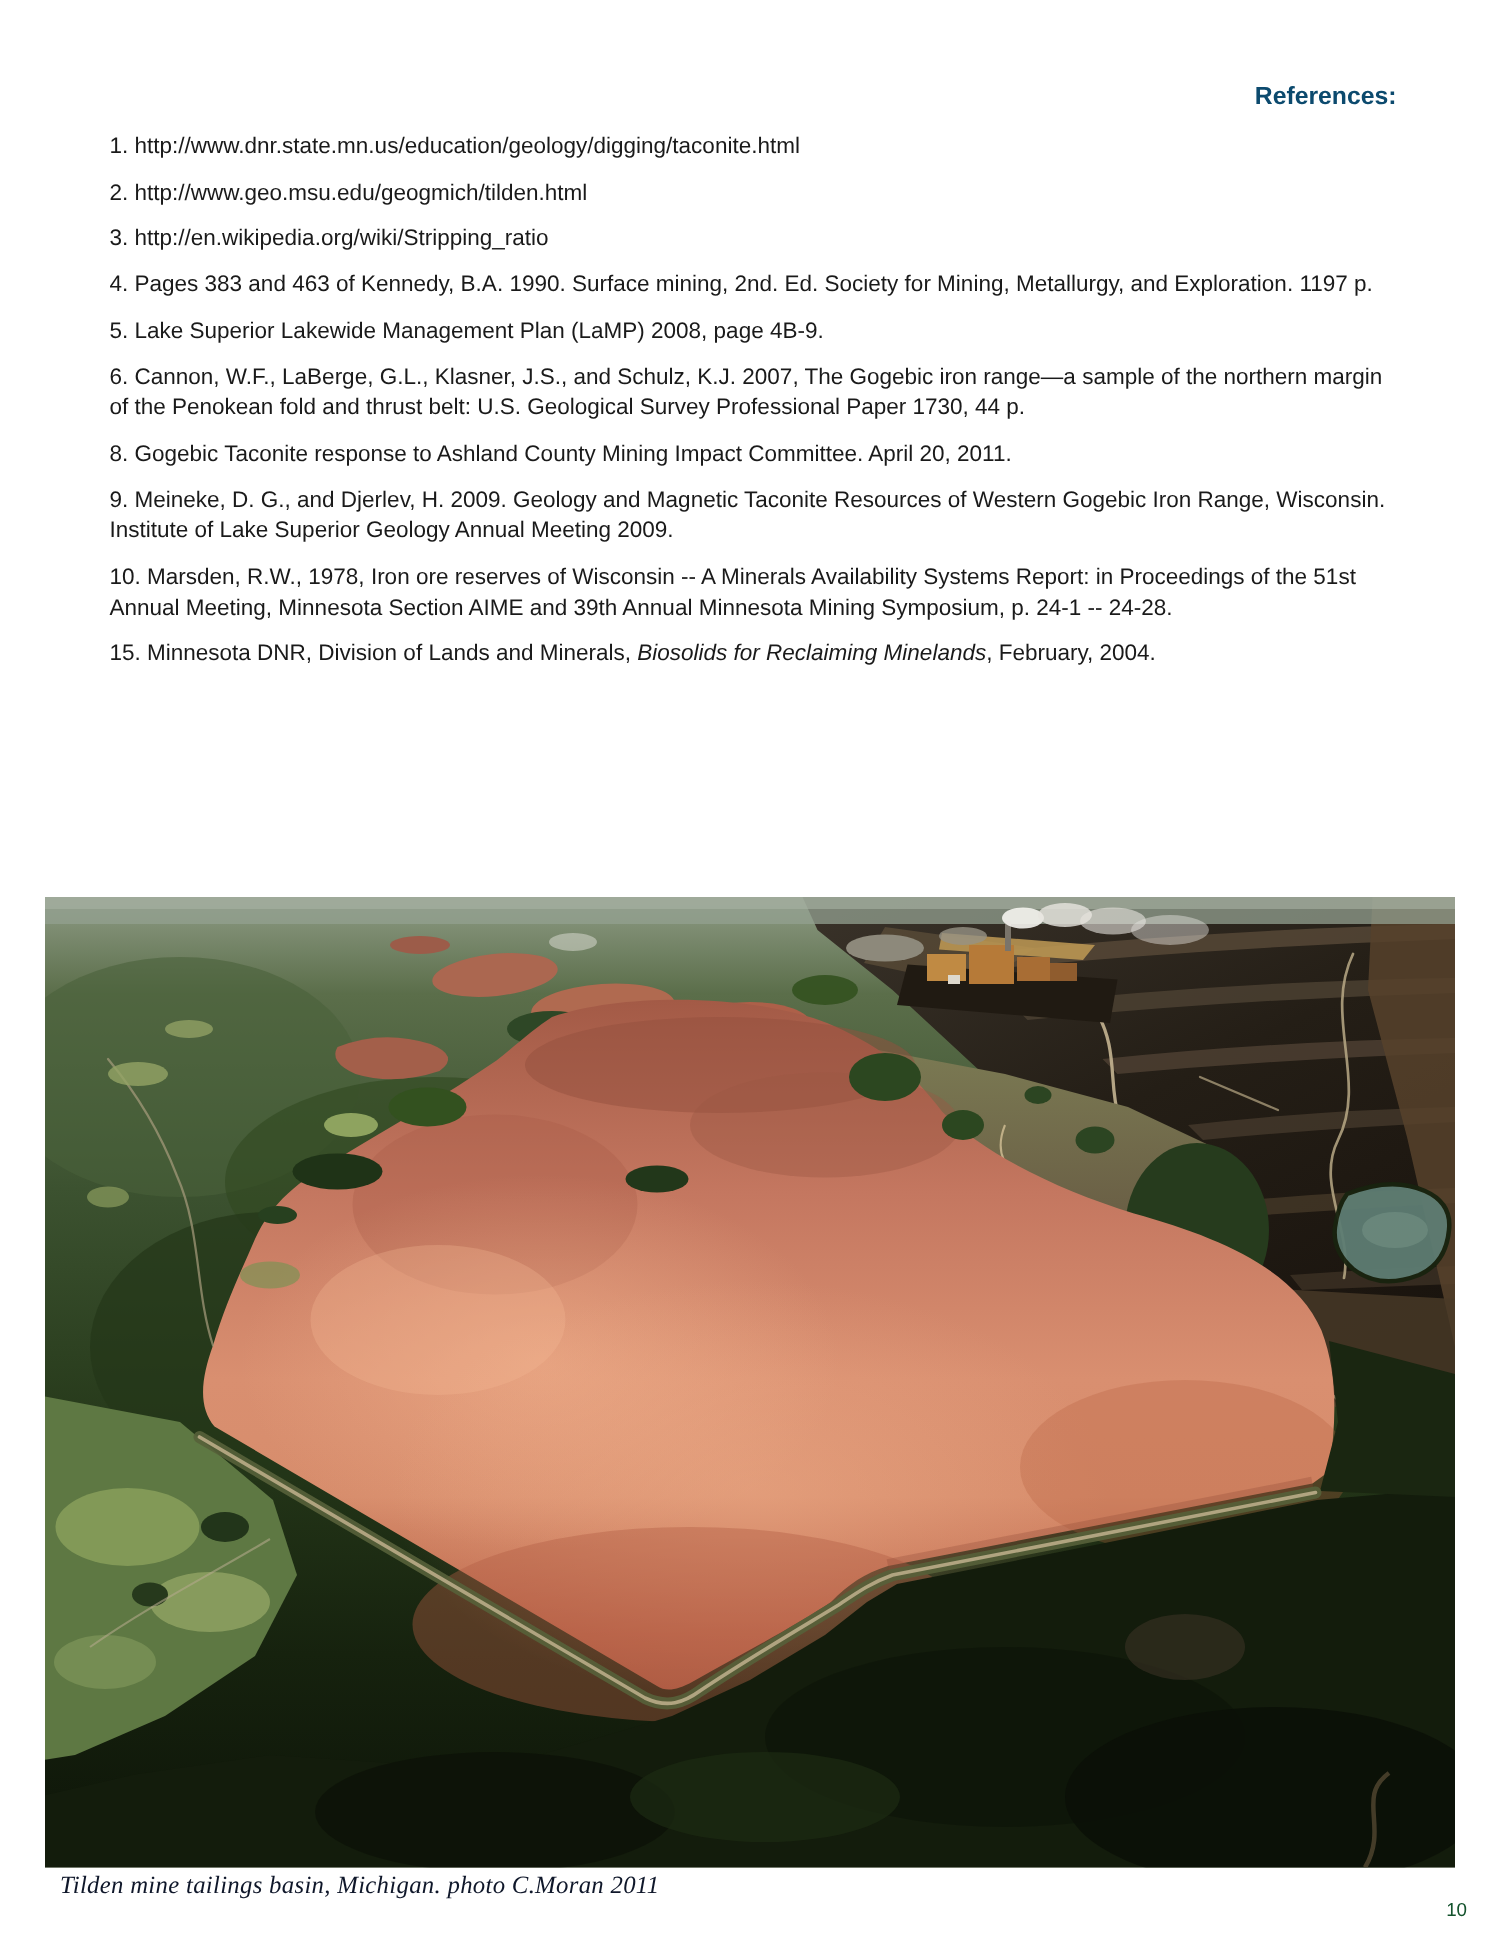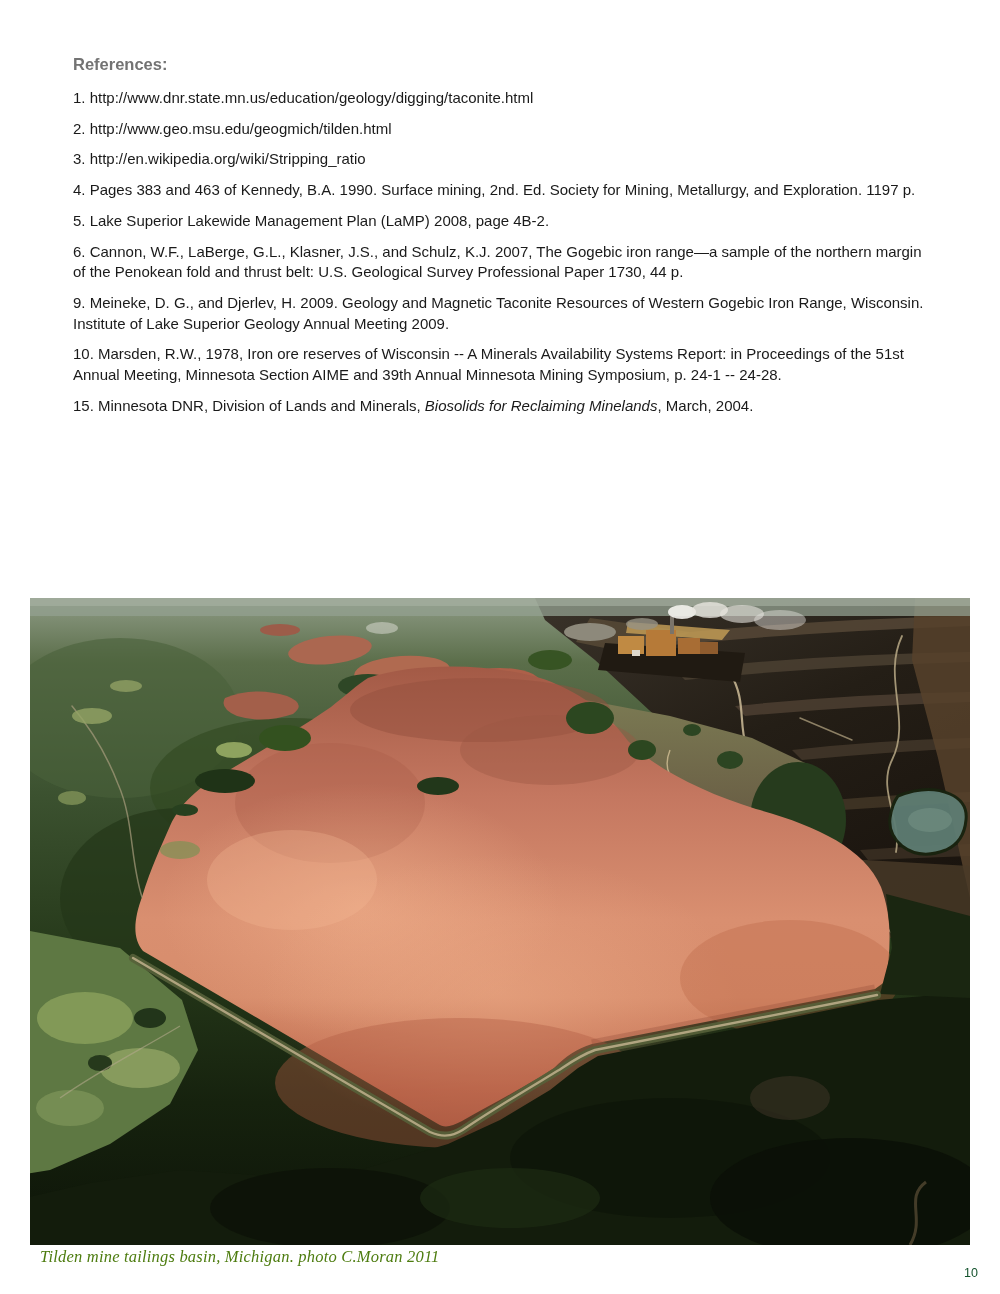--- a/index.html
+++ b/index.html
@@ -5,54 +5,55 @@
   html,body{margin:0;padding:0;}
   body{
     width:1000px;height:1294px;position:relative;background:#ffffff;
     font-family:"Liberation Sans", sans-serif;color:#1a1a1a;overflow:hidden;
   }
   .refs{
     position:absolute;left:73px;top:54px;width:858px;
     font-size:15px;line-height:20.7px;
   }
   .refs h2{
-    font-size:16.5px;font-weight:bold;margin:0 0 14px 0;line-height:20px;color:#737373;
+    font-size:16.5px;font-weight:bold;margin:0 0 14px 0;line-height:20px;color:#0c4a6e;text-align:right;
   }
   .refs p{margin:0 0 10px 0;}
   .italic-title{font-style:italic;margin-top:38px;}
   .photo-wrap{
     position:absolute;left:30px;top:598px;width:940px;height:647px;
     background:#223018;overflow:hidden;
   }
   .photo-wrap svg{display:block;width:940px;height:647px;}
   .caption{
     position:absolute;left:40px;top:1247px;
     font-family:"Liberation Serif", serif;font-style:italic;
-    font-size:16.5px;color:#4d7c0f;letter-spacing:0.2px;
+    font-size:16.5px;color:#0f172a;letter-spacing:0.2px;
   }
   .page-number{
     position:absolute;right:22px;top:1266px;
     font-size:12.5px;color:#14532d;
   }
 </style>
 </head>
 <body>
 
 <div class="refs">
   <h2>References:</h2>
   <p>1. http://www.dnr.state.mn.us/education/geology/digging/taconite.html</p>
   <p>2. http://www.geo.msu.edu/geogmich/tilden.html</p>
   <p>3. http://en.wikipedia.org/wiki/Stripping_ratio</p>
   <p>4. Pages 383 and 463 of Kennedy, B.A. 1990. Surface mining, 2nd. Ed. Society for Mining, Metallurgy, and Exploration. 1197 p.</p>
-  <p>5. Lake Superior Lakewide Management Plan (LaMP) 2008, page 4B-2.</p>
+  <p>5. Lake Superior Lakewide Management Plan (LaMP) 2008, page 4B-9.</p>
   <p>6. Cannon, W.F., LaBerge, G.L., Klasner, J.S., and Schulz, K.J. 2007, The Gogebic iron range—a sample of the northern margin of the Penokean fold and thrust belt: U.S. Geological Survey Professional Paper 1730, 44 p.</p>
+  <p>8. Gogebic Taconite response to Ashland County Mining Impact Committee. April 20, 2011.</p>
   <p>9. Meineke, D. G., and Djerlev, H. 2009. Geology and Magnetic Taconite Resources of Western Gogebic Iron Range, Wisconsin. Institute of Lake Superior Geology Annual Meeting 2009.</p>
   <p>10. Marsden, R.W., 1978, Iron ore reserves of Wisconsin -- A Minerals Availability Systems Report: in Proceedings of the 51st Annual Meeting, Minnesota Section AIME and 39th Annual Minnesota Mining Symposium, p. 24-1 -- 24-28.</p>
   <p>
-    <span>15. Minnesota DNR, Division of Lands and Minerals, </span><span class="italic-title">Biosolids for Reclaiming Minelands</span><span>, March, 2004.</span>
+    <span>15. Minnesota DNR, Division of Lands and Minerals, </span><span class="italic-title">Biosolids for Reclaiming Minelands</span><span>, February, 2004.</span>
   </p>
 </div>
 
 <div class="photo-wrap">
 <svg viewBox="0 0 940 647" preserveAspectRatio="none">
   <defs>
     <linearGradient id="gForest" x1="0" y1="0" x2="0" y2="1">
       <stop offset="0" stop-color="#8e9b85"></stop>
       <stop offset="0.10" stop-color="#5b6e4a"></stop>
       <stop offset="0.30" stop-color="#3c5230"></stop>

